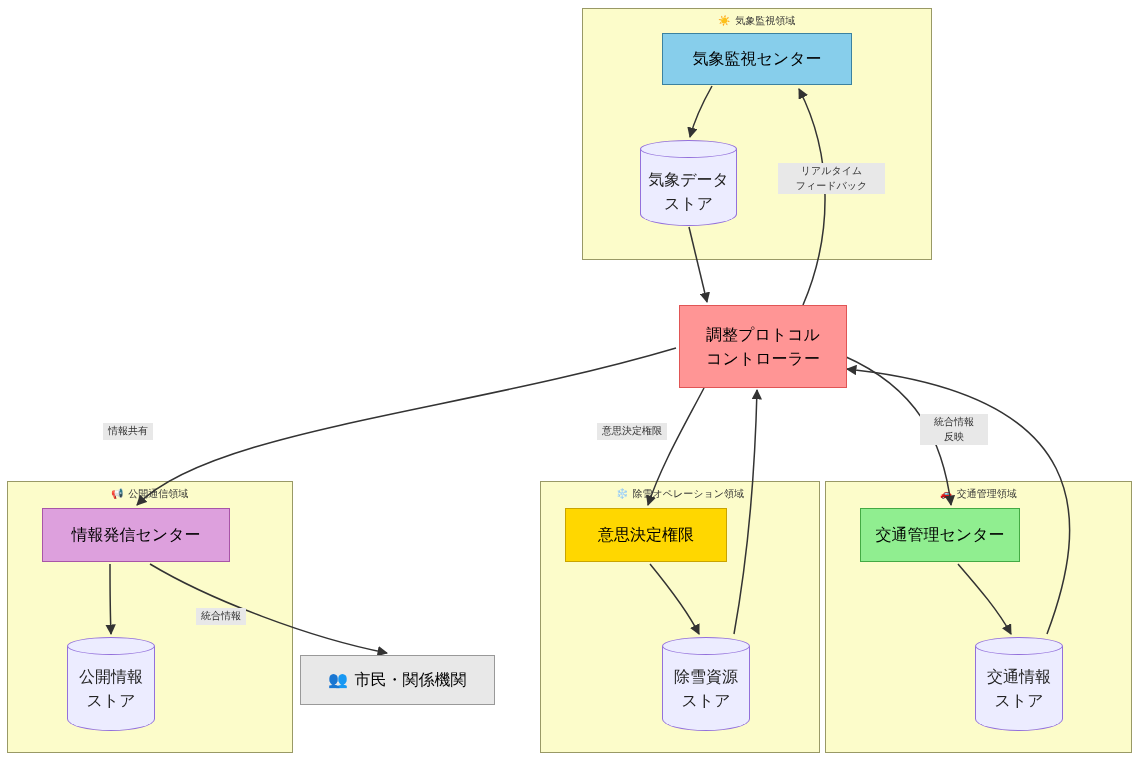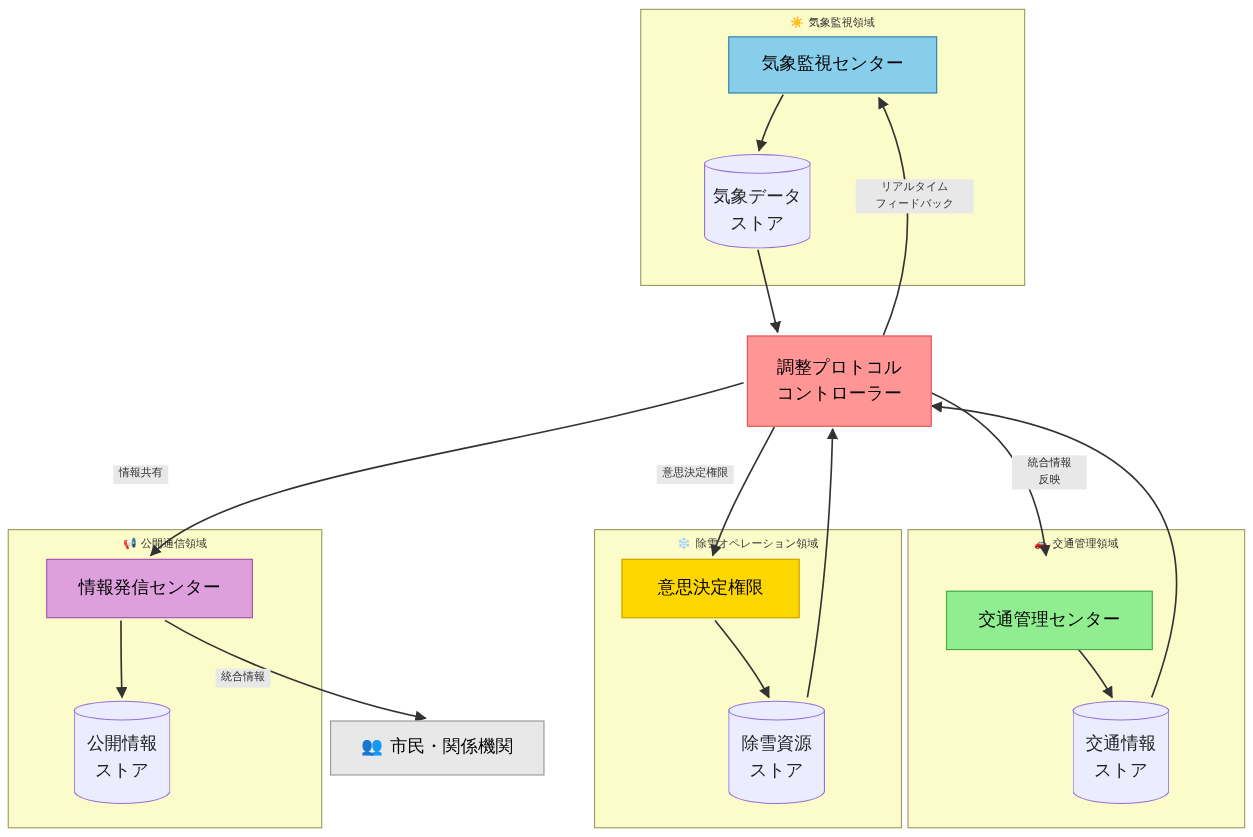--- a/index.html
+++ b/index.html
@@ -134,21 +134,21 @@
 
   <div class="cyl" style="left:662px; top:637px; width:88px; height:94px;">
     <div class="cyl-top"></div>
     <div class="cyl-body"></div>
     <div class="cyl-label">
       <span>除雪資源</span>
       <span>ストア</span>
     </div>
   </div>
 
-  <div class="node n-traffic" style="left:860px; top:537px; width:188px; height:54px;">
+  <div class="node n-traffic" style="left:860px; top:508px; width:160px; height:54px;">
     <span>交通管理センター</span>
   </div>
 
   <div class="cyl" style="left:975px; top:637px; width:88px; height:94px;">
     <div class="cyl-top"></div>
     <div class="cyl-body"></div>
     <div class="cyl-label">
       <span>交通情報</span>
       <span>ストア</span>
     </div>

